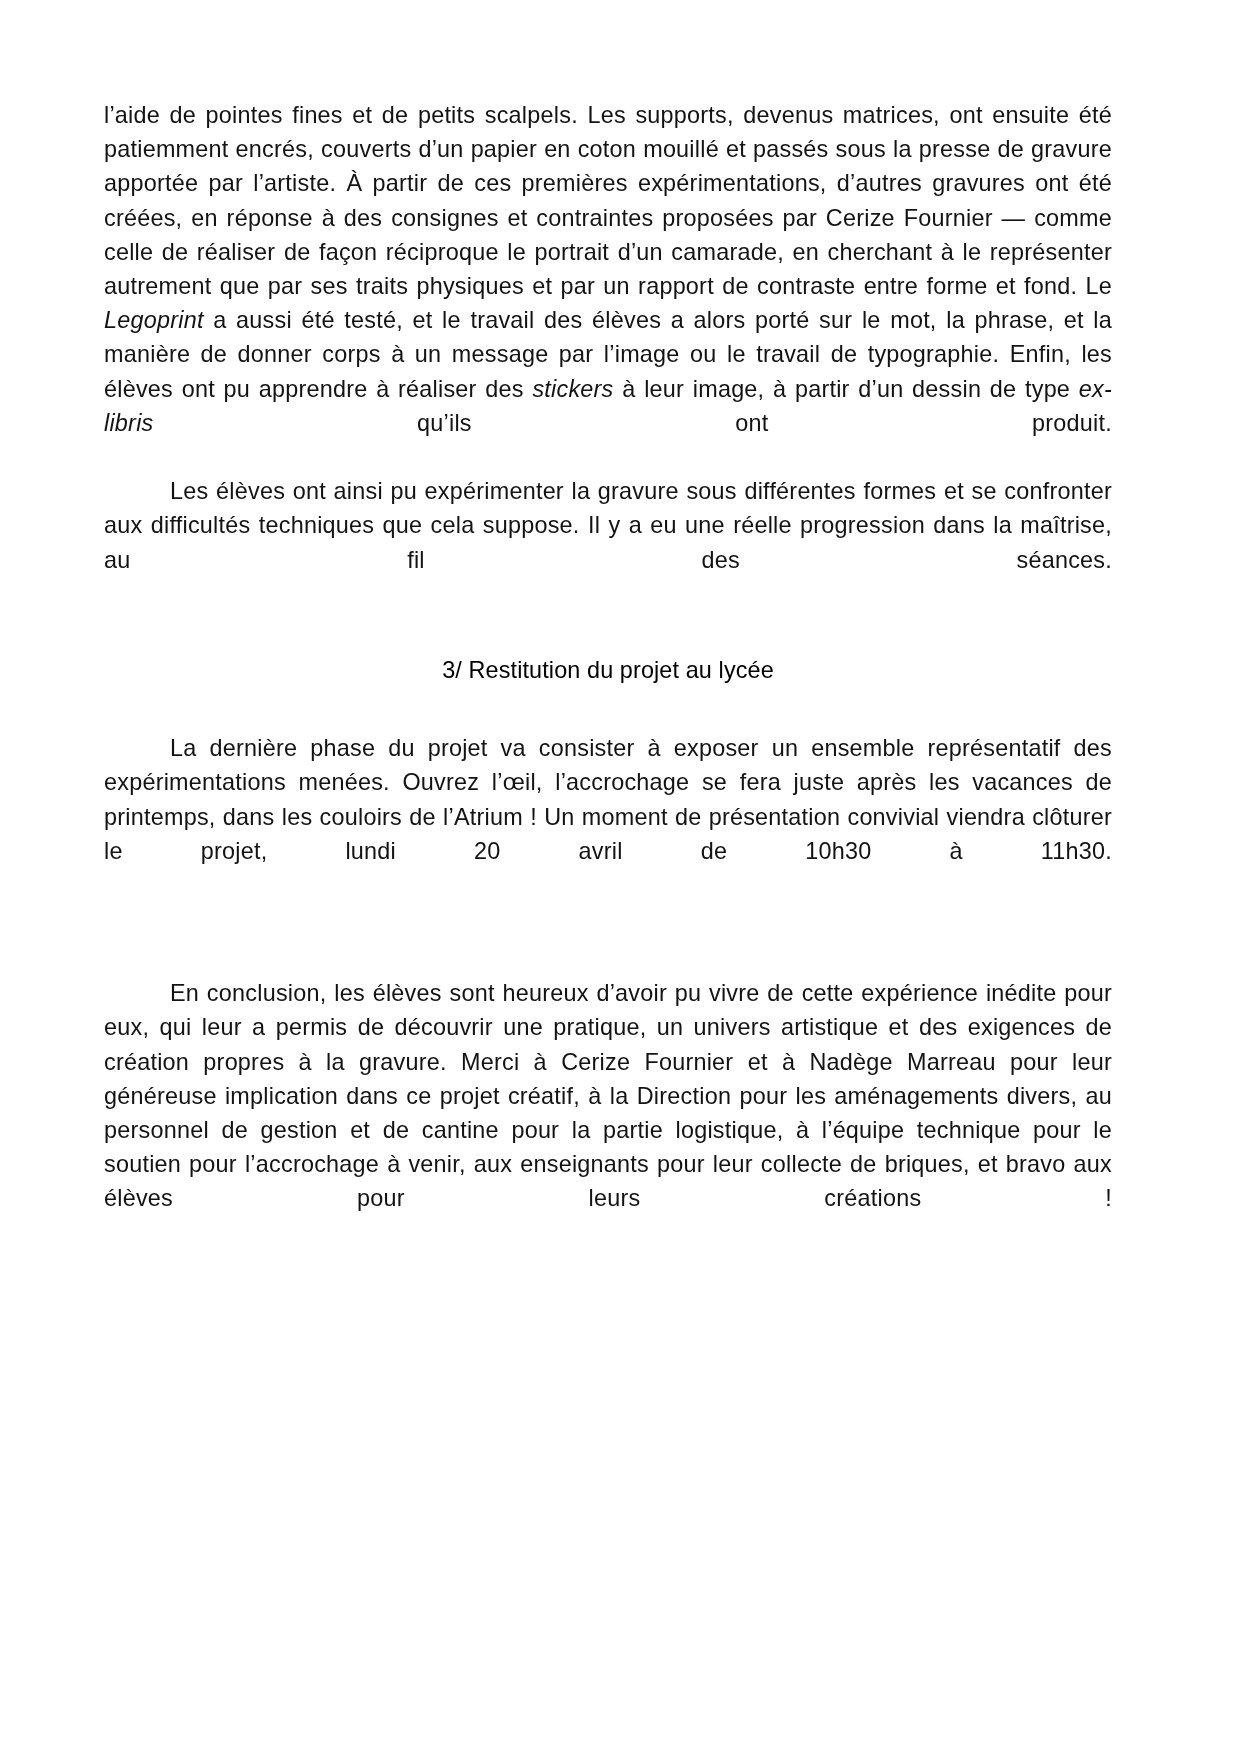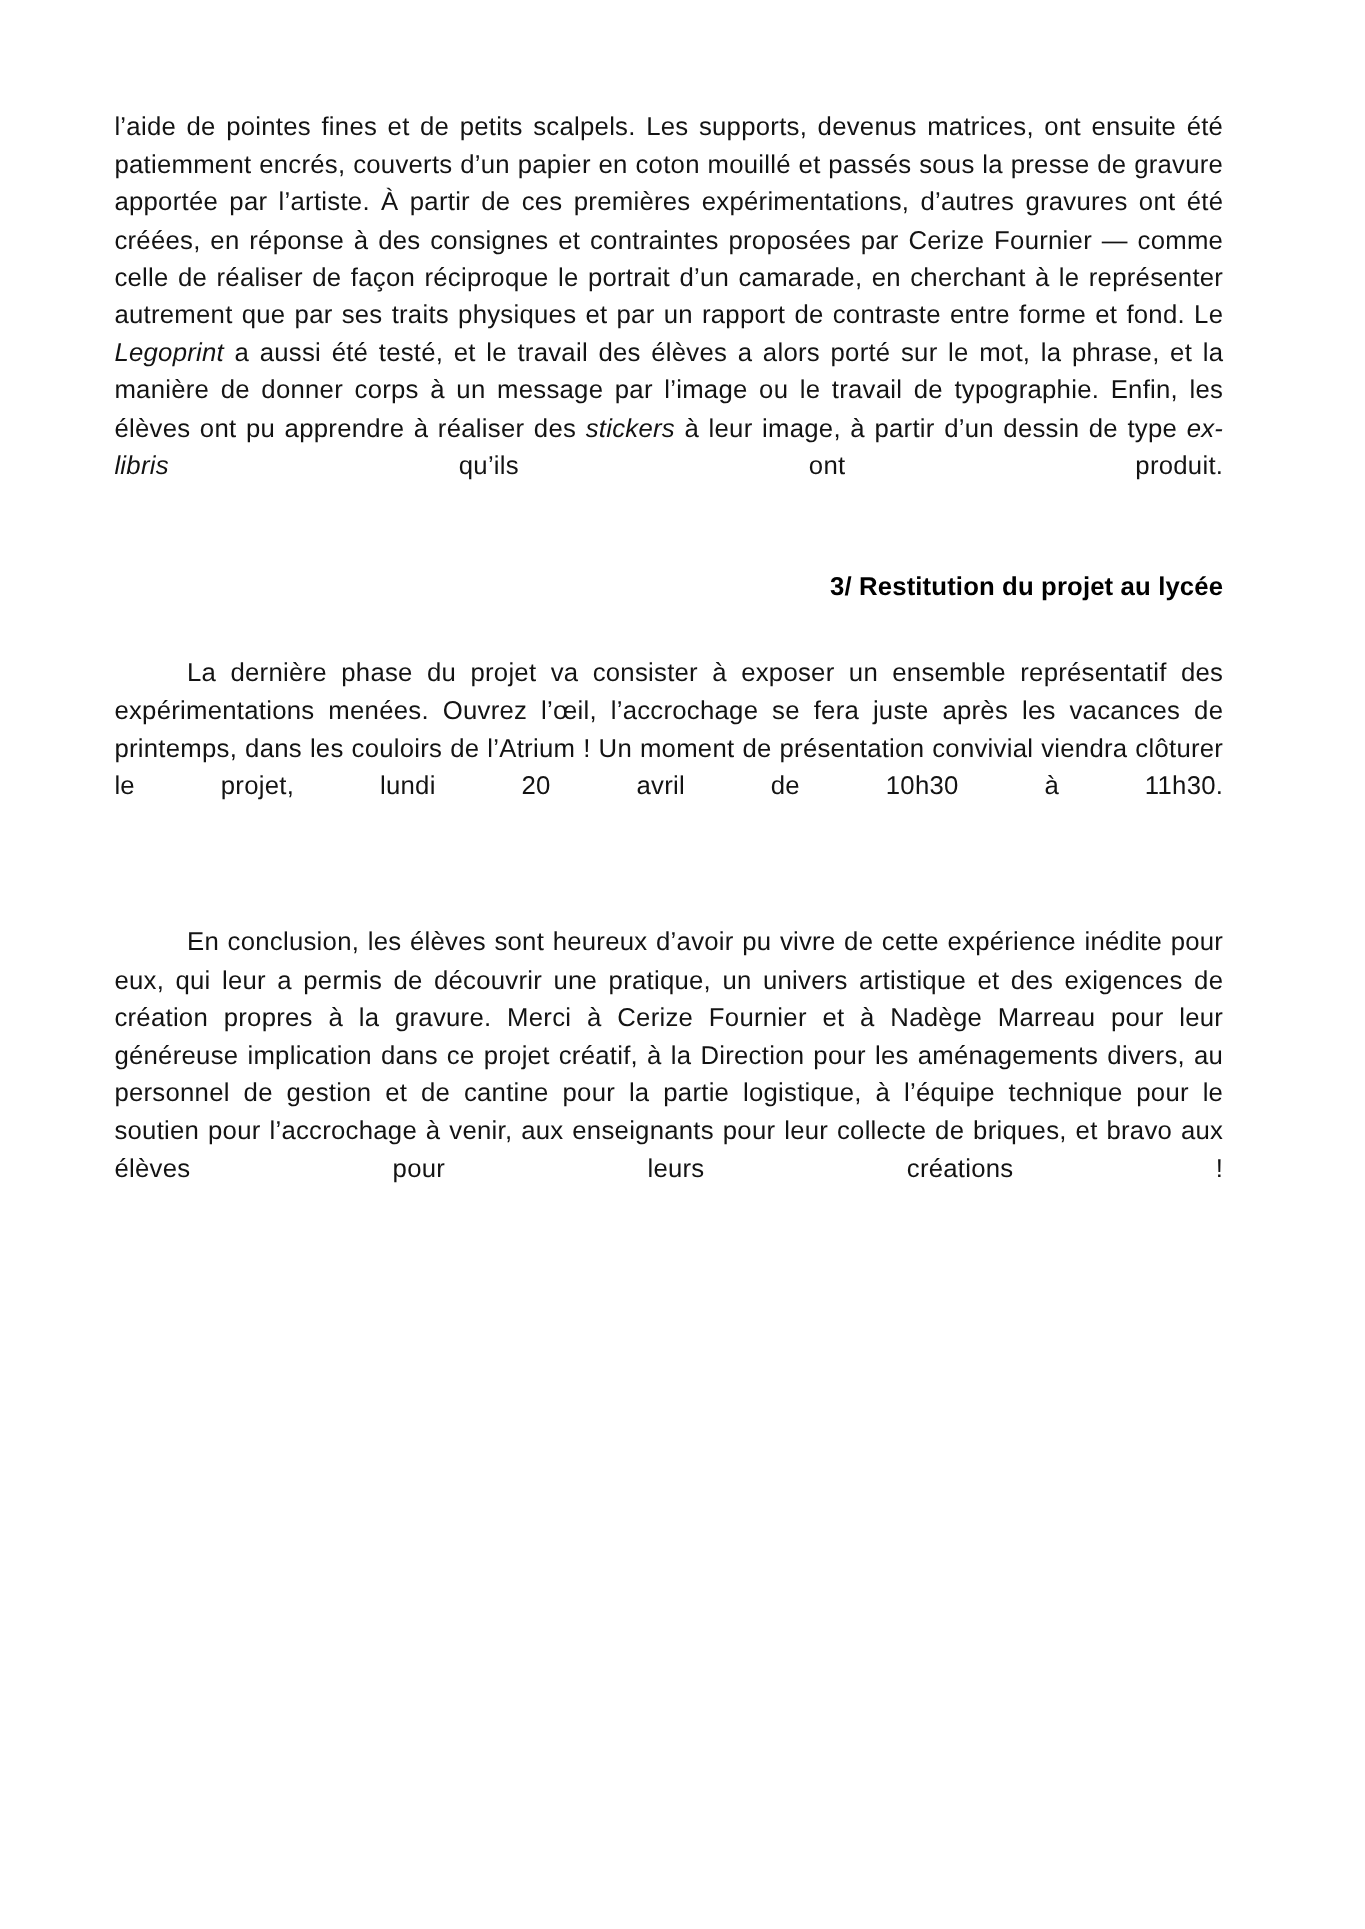--- a/index.html
+++ b/index.html
@@ -55,22 +55,22 @@
   }
 
   em {
     font-style: italic;
   }
 
   h2.section-heading {
     margin: 0;
     font-size: 23.4px;
     line-height: 34.2px;
-    font-weight: bold;
-    text-align: right;
+    font-weight: normal;
+    text-align: center;
     color: #000000;
     letter-spacing: 0.005em;
   }
 
   .gap-before-heading { height: 42px; }
   .gap-after-heading  { height: 44px; }
   .gap-large          { height: 74px; }
   .gap-signature      { height: 30px; }
 
   .signature {
@@ -83,20 +83,21 @@
   }
 </style>
 </head>
 <body>
 
 <div class="page">
   <div class="content">
 
     <p><span>l’aide de pointes fines et de petits scalpels. Les supports, devenus matrices, ont ensuite été patiemment encrés, couverts d’un papier en coton mouillé et passés sous la presse de gravure apportée par l’artiste. À partir de ces premières expérimentations, d’autres gravures ont été créées, en réponse à des consignes et contraintes proposées par Cerize Fournier — comme celle de réaliser de façon réciproque le portrait d’un camarade, en cherchant à le représenter autrement que par ses traits physiques et par un rapport de contraste entre forme et fond. Le </span><em>Legoprint</em><span> a aussi été testé, et le travail des élèves a alors porté sur le mot, la phrase, et la manière de donner corps à un message par l’image ou le travail de typographie. Enfin, les élèves ont pu apprendre à réaliser des </span><em>stickers</em><span> à leur image, à partir d’un dessin de type </span><em>ex-libris</em><span> qu’ils ont produit.</span></p>
 
+    <p class="indent">Les élèves ont ainsi pu expérimenter la gravure sous différentes formes et se confronter aux difficultés techniques que cela suppose. Il y a eu une réelle progression dans la maîtrise, au fil des séances.</p>
 
     <div class="gap-before-heading"></div>
 
     <h2 class="section-heading">3/ Restitution du projet au lycée</h2>
 
     <div class="gap-after-heading"></div>
 
     <p class="indent">La dernière phase du projet va consister à exposer un ensemble représentatif des expérimentations menées. Ouvrez l’œil, l’accrochage se fera juste après les vacances de printemps, dans les couloirs de l’Atrium ! Un moment de présentation convivial viendra clôturer le projet, lundi 20 avril de 10h30 à 11h30.</p>
 
     <div class="gap-large"></div>

